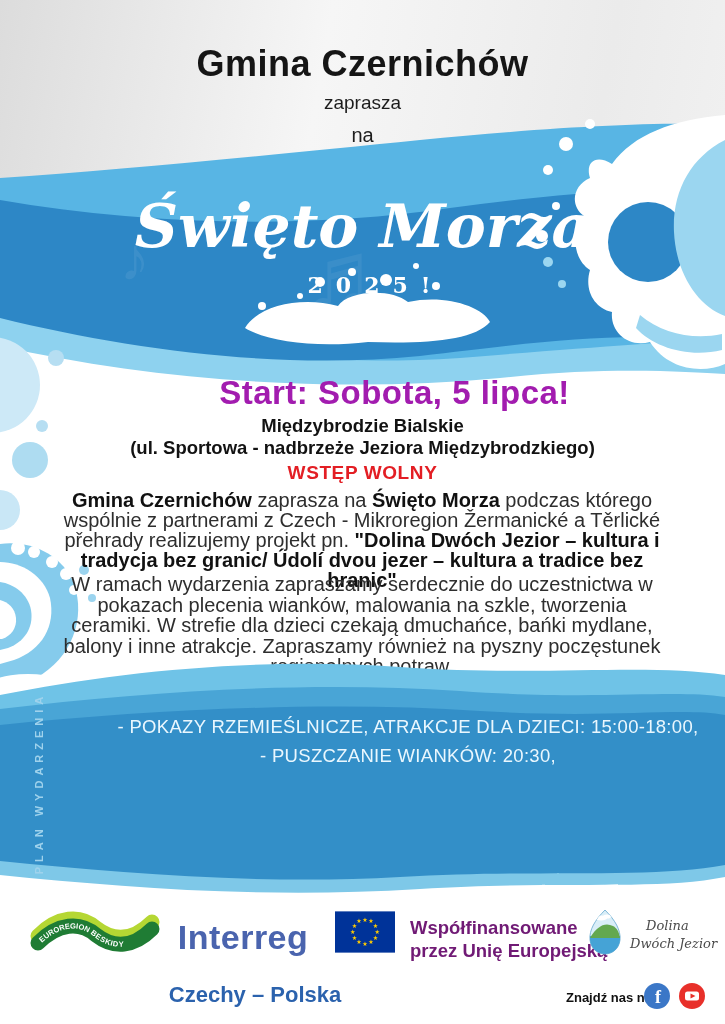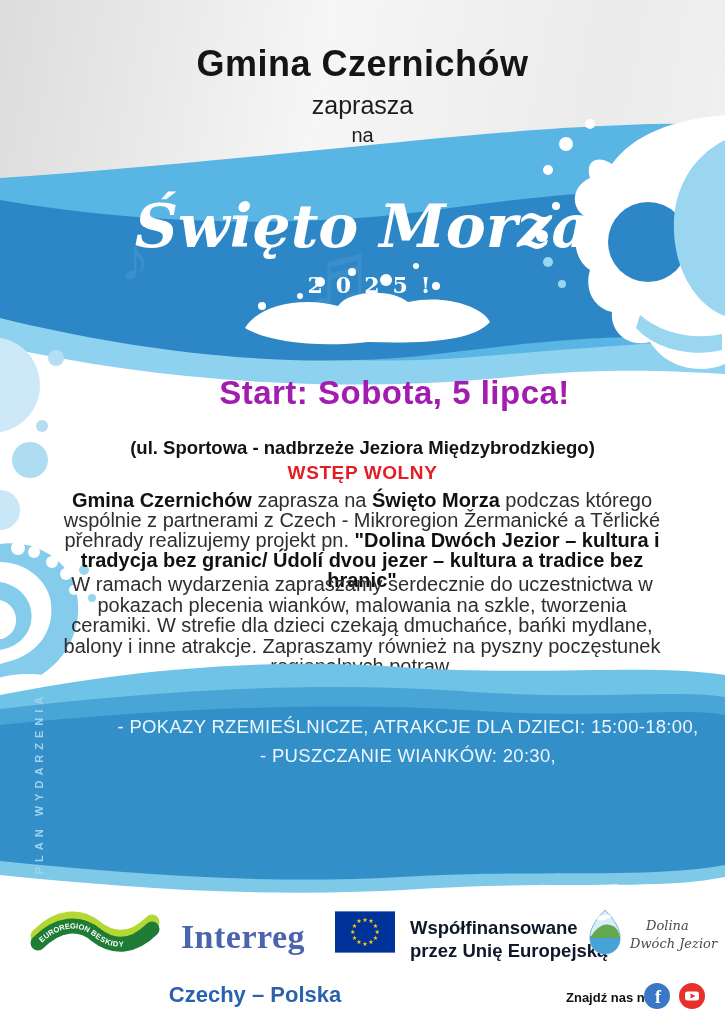--- a/index.html
+++ b/index.html
@@ -4,21 +4,21 @@
 <style>
   html,body{margin:0;padding:0;background:#fff;}
   #poster{position:relative;width:725px;height:1024px;overflow:hidden;background:#fff;
           font-family:"Liberation Sans",sans-serif;}
   .abs{position:absolute;}
   .ctr{left:0;width:725px;text-align:center;}
   
   #header-bg{top:0;left:0;width:725px;height:400px;
     background:linear-gradient(100deg,#dcdcdc 0%,#f6f6f6 42%,#ebebeb 78%,#f2f2f2 100%);}
   .municipality{top:46px;font-size:36px;font-weight:bold;color:#151515;letter-spacing:.5px;line-height:1;}
-  .invites{top:93px;font-size:25px;color:#1d1d1d;line-height:1;}
+  .invites{top:93px;font-size:19px;color:#1d1d1d;line-height:1;}
   .to{top:125px;font-size:20px;color:#1d1d1d;line-height:1;}
   
   .hero-title{top:196px;font-family:"DejaVu Serif",serif;font-style:italic;font-weight:bold;
     font-size:60px;color:#ffffff;line-height:1;}
   .hero-year{top:274px;font-family:"DejaVu Serif",serif;font-weight:bold;font-size:22px;
     color:#ffffff;letter-spacing:13px;padding-left:13px;line-height:1;}
   
   .start-line{top:376px;font-size:33px;font-weight:bold;color:#a21caf;letter-spacing:.5px;line-height:1;margin-left:32px;}
   .place1{top:417px;font-size:18.5px;font-weight:bold;color:#121212;line-height:1;}
   .place2{top:439px;font-size:18.5px;font-weight:bold;color:#121212;line-height:1;}
@@ -27,23 +27,23 @@
   .p1{top:490px;left:52px;width:620px;line-height:20px;}
   .p2{top:574px;left:62px;width:600px;line-height:20.5px;}
   .para .b{font-weight:bold;color:#111;}
   
   .plan-label{left:-69px;top:775px;width:215px;height:16px;transform:rotate(-90deg);
     font-size:11px;font-weight:bold;letter-spacing:5px;color:#9fd2ec;text-align:center;line-height:16px;}
   .schedule{left:108px;top:712px;width:600px;font-size:18.5px;line-height:29px;
     color:#eaf7fe;letter-spacing:.3px;text-align:center;}
   
   .interreg{left:168px;top:920px;width:150px;text-align:center;font-size:34px;
-    font-weight:bold;color:#4a64ae;letter-spacing:.5px;line-height:1;font-family:Liberation Serif, serif;}
+    font-weight:bold;color:#4a64ae;letter-spacing:.5px;line-height:1;}
   .eu-flag{left:335px;top:910px;width:60px;height:44px;}
-  .cofunded{left:410px;top:916px;font-size:18.5px;font-weight:bold;color:#0f172a;line-height:23px;}
+  .cofunded{left:410px;top:916px;font-size:18.5px;font-weight:bold;color:#701a75;line-height:23px;}
   .program{left:155px;top:984px;width:200px;text-align:center;font-size:22px;
     font-weight:bold;color:#2b62ad;line-height:1;}
   .findus{left:566px;top:991px;font-size:13px;font-weight:bold;color:#111;line-height:1;}
   .soc{width:26px;height:26px;top:983px;}
   .fb{left:644px;} .yt{left:679px;}
 </style>
 </head>
 <body>
 
 <div id="poster">
@@ -108,20 +108,21 @@
     <circle cx="74" cy="50" r="5" fill="#ffffff"></circle>
     <circle cx="84" cy="30" r="5" fill="#9bd4ef"></circle>
     <circle cx="92" cy="58" r="4" fill="#9bd4ef"></circle>
     <path d="M0,22 C22,22 44,36 50,58 C56,86 42,110 14,120 L0,124 Z" fill="#ffffff"></path>
     <path d="M0,42 C14,44 28,54 31,70 C34,88 24,102 8,108 L0,110 Z" fill="#85cbec"></path>
     <path d="M0,60 C8,62 15,68 16,78 C17,88 11,96 2,99 L0,99 Z" fill="#ffffff"></path>
     <ellipse cx="28" cy="150" rx="45" ry="16" fill="#ffffff"></ellipse>
   </svg>
 
   <div class="abs ctr start-line">Start: Sobota, 5 lipca!</div>
+  <div class="abs ctr place1">Międzybrodzie Bialskie</div>
   <div class="abs ctr admission">WSTĘP WOLNY</div>
   <div class="abs ctr place2">(ul. Sportowa - nadbrzeże Jeziora Międzybrodzkiego)</div>
 
   <div class="abs para p1"><span class="b">Gmina Czernichów</span><span> zaprasza na </span><span class="b">Święto Morza</span><span> podczas którego wspólnie z partnerami z Czech - Mikroregion Žermanické a Těrlické přehrady realizujemy projekt pn. </span><span class="b">"Dolina Dwóch Jezior – kultura i tradycja bez granic/ Údolí dvou jezer – kultura a tradice bez hranic"</span></div>
 
   <div class="abs para p2">W ramach wydarzenia zapraszamy serdecznie do uczestnictwa w pokazach plecenia wianków, malowania na szkle, tworzenia ceramiki.  W strefie dla dzieci czekają dmuchańce, bańki mydlane, balony i inne atrakcje. Zapraszamy również na pyszny poczęstunek regionalnych potraw.</div>
 
   <svg class="abs" style="top:645px;left:0;" width="725" height="260" viewBox="0 0 725 260">
     <path d="M0,50 C120,26 260,12 400,22 C540,32 645,18 725,30 L725,240 L0,240 Z" fill="#6fc3e7"></path>
     <path d="M0,64 C150,46 310,36 460,46 C600,56 670,44 725,52 L725,245 L0,245 Z" fill="#49a5d6"></path>

